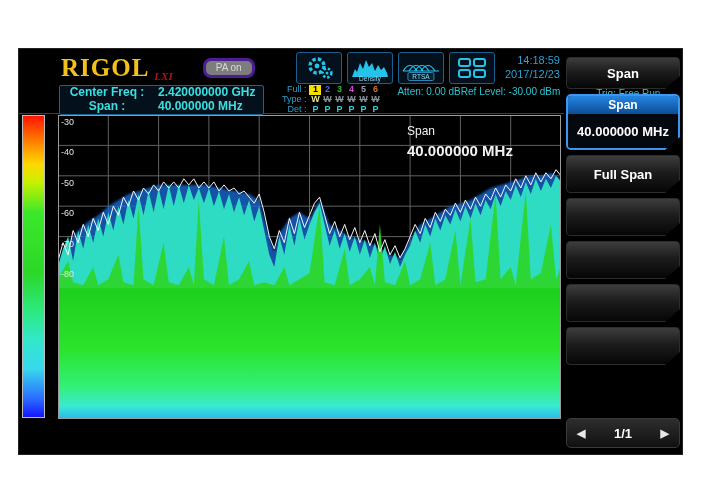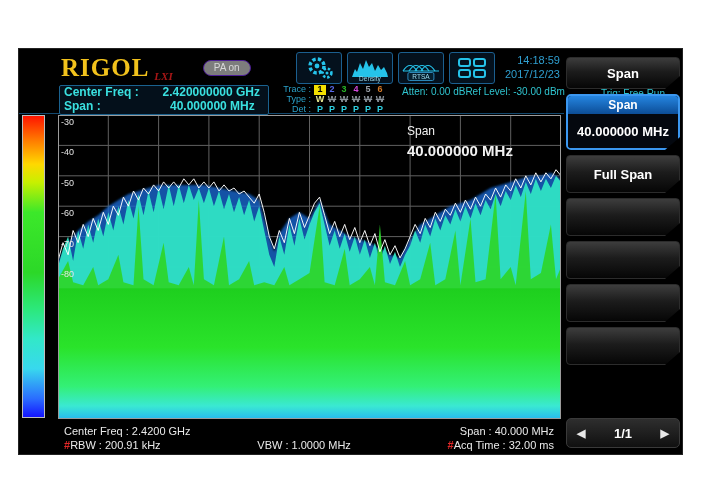--- a/index.html
+++ b/index.html
@@ -5,33 +5,33 @@
   html,body{margin:0;padding:0;background:#ffffff;width:701px;height:500px;overflow:hidden;
     font-family:"Liberation Sans",sans-serif;}
   .screen{position:absolute;left:18px;top:48px;width:665px;height:407px;background:#000;
     border:1px solid #222;box-sizing:border-box;display:flex;}
   .main{position:relative;width:545px;height:100%;}
   
   .header{height:65px;border-bottom:1px solid #13486e;box-sizing:border-box;padding-left:32px;}
   .header-top{display:flex;align-items:center;height:34px;padding:2px 4px 0 10px;}
   .rigol{font-family:"Liberation Serif",serif;font-weight:bold;font-size:25px;color:#f2c21c;letter-spacing:1px;}
   .lxi{font-family:"Liberation Serif",serif;font-weight:bold;font-style:italic;font-size:11px;color:#a81616;margin-left:5px;position:relative;top:8px;}
-  .pa{margin-left:30px;background:#7d7d7d;color:#d9d9d9;border:1px solid #4c1d95;border-radius:8px;
+  .pa{margin-left:30px;background:#7d7d7d;color:#d9d9d9;border:3px solid #4c1d95;border-radius:8px;
     font-size:10px;padding:2px 10px;line-height:1;}
   .toolbar{margin-left:auto;display:flex;gap:5px;}
   .tool{position:relative;width:46px;height:32px;background:#04111d;border:1px solid #1b5f8f;border-radius:3px;
     padding:0;display:flex;align-items:center;justify-content:center;flex-direction:column;}
   .tool-label{position:absolute;bottom:1px;width:100%;text-align:center;font-size:6.5px;color:#9fdcef;}
   .tool-label.boxed{bottom:2px;left:50%;transform:translateX(-50%);width:auto;padding:0 4px;border:1px solid #2a86b8;background:#06202f;border-radius:2px;}
   .clock{margin-left:10px;font-size:11px;color:#2f9fd0;text-align:right;line-height:1.25;white-space:nowrap;}
   .header-bottom{display:flex;align-items:stretch;height:30px;padding:0 4px 0 8px;}
   .freq-box{border:1px solid #1a628f;background:#04101b;border-radius:2px;padding:0 8px 0 4px;width:196px;
     display:flex;flex-direction:column;justify-content:center;}
   .freq-row{display:flex;font-size:12px;font-weight:bold;color:#3ae0e0;line-height:1.15;white-space:nowrap;}
-  .freq-row .flabel{width:86px;text-align:left;margin-right:20px;}
+  .freq-row .flabel{width:86px;text-align:center;margin-right:8px;}
   .trace-box{margin-left:8px;font-size:9px;line-height:1.1;display:flex;flex-direction:column;justify-content:center;}
   .trow{display:flex;align-items:center;}
   .tlabel{width:34px;text-align:right;color:#2aa0c8;margin-right:3px;}
   .tcell{width:12px;text-align:center;font-weight:bold;}
   .vdiv{width:1px;background:#1a5a80;margin:2px 8px;}
   .atten-box{font-size:10px;color:#2fc4cf;line-height:1.4;display:flex;flex-direction:row;justify-content:center;white-space:nowrap;}
   .trig{margin-left:36px;font-size:10px;color:#2fc4cf;align-self:flex-start;padding-top:3px;white-space:nowrap;}
   
   .plot-region{position:relative;height:312px;}
   .colorbar{position:absolute;left:3px;top:1px;width:23px;height:303px;border:1px solid #bdbdbd;box-sizing:border-box;
@@ -124,21 +124,21 @@
             <span class="flabel">Center Freq :</span>
             <span class="fval">2.420000000 GHz</span>
           </div>
           <div class="freq-row">
             <span class="flabel">Span :</span>
             <span class="fval">40.000000 MHz</span>
           </div>
         </div>
         <div class="trace-box" id="trace-box">
             <div class="trow">
-              <span class="tlabel">Trace :</span>
+              <span class="tlabel">Full :</span>
               <span class="tcell" style="color: rgb(0, 0, 0); background: rgb(245, 224, 0);">1</span>
               <span class="tcell" style="color: rgb(88, 104, 232);">2</span>
               <span class="tcell" style="color: rgb(40, 184, 40);">3</span>
               <span class="tcell" style="color: rgb(208, 72, 216);">4</span>
               <span class="tcell" style="color: rgb(154, 160, 168);">5</span>
               <span class="tcell" style="color: rgb(208, 120, 40);">6</span>
             </div>
             <div class="trow">
               <span class="tlabel">Type :</span>
               <span class="tcell" style="color: rgb(232, 232, 144);">W</span>
@@ -216,31 +216,20 @@
           <text x="3" y="101.2" fill="#e5e5e5" font-size="9" font-family="Liberation Sans, sans-serif">-60</text>
           <text x="3" y="131.6" fill="#e5e5e5" font-size="9" font-family="Liberation Sans, sans-serif">-70</text>
           <text x="3" y="162" fill="#e5e5e5" font-size="9" font-family="Liberation Sans, sans-serif">-80</text>
         </svg>
       <div class="span-note">
         <div class="l1">Span</div>
         <div class="l2">40.000000 MHz</div>
       </div>
     </div>
 
-    <div class="statusbar">
-      <div class="srow">
-        <span>Center Freq : 2.4200 GHz</span>
-        <span>Span : 40.000 MHz</span>
-      </div>
-      <div class="srow">
-        <span><i class="hash">#</i><span>RBW : 200.91 kHz</span></span>
-        <span>VBW : 1.0000 MHz</span>
-        <span><i class="hash">#</i><span>Acq Time : 32.00 ms</span></span>
-      </div>
-    </div>
   </div>
 
   <div class="sidebar">
     <button class="skey title">Span</button>
     <div class="selected">
       <div class="sel-top">Span</div>
       <div class="sel-val">40.000000 MHz</div>
     </div>
     <button class="skey btn">Full Span</button>
     <div id="empty-keys" style="display: flex; flex-direction: column; gap: 5px;">

